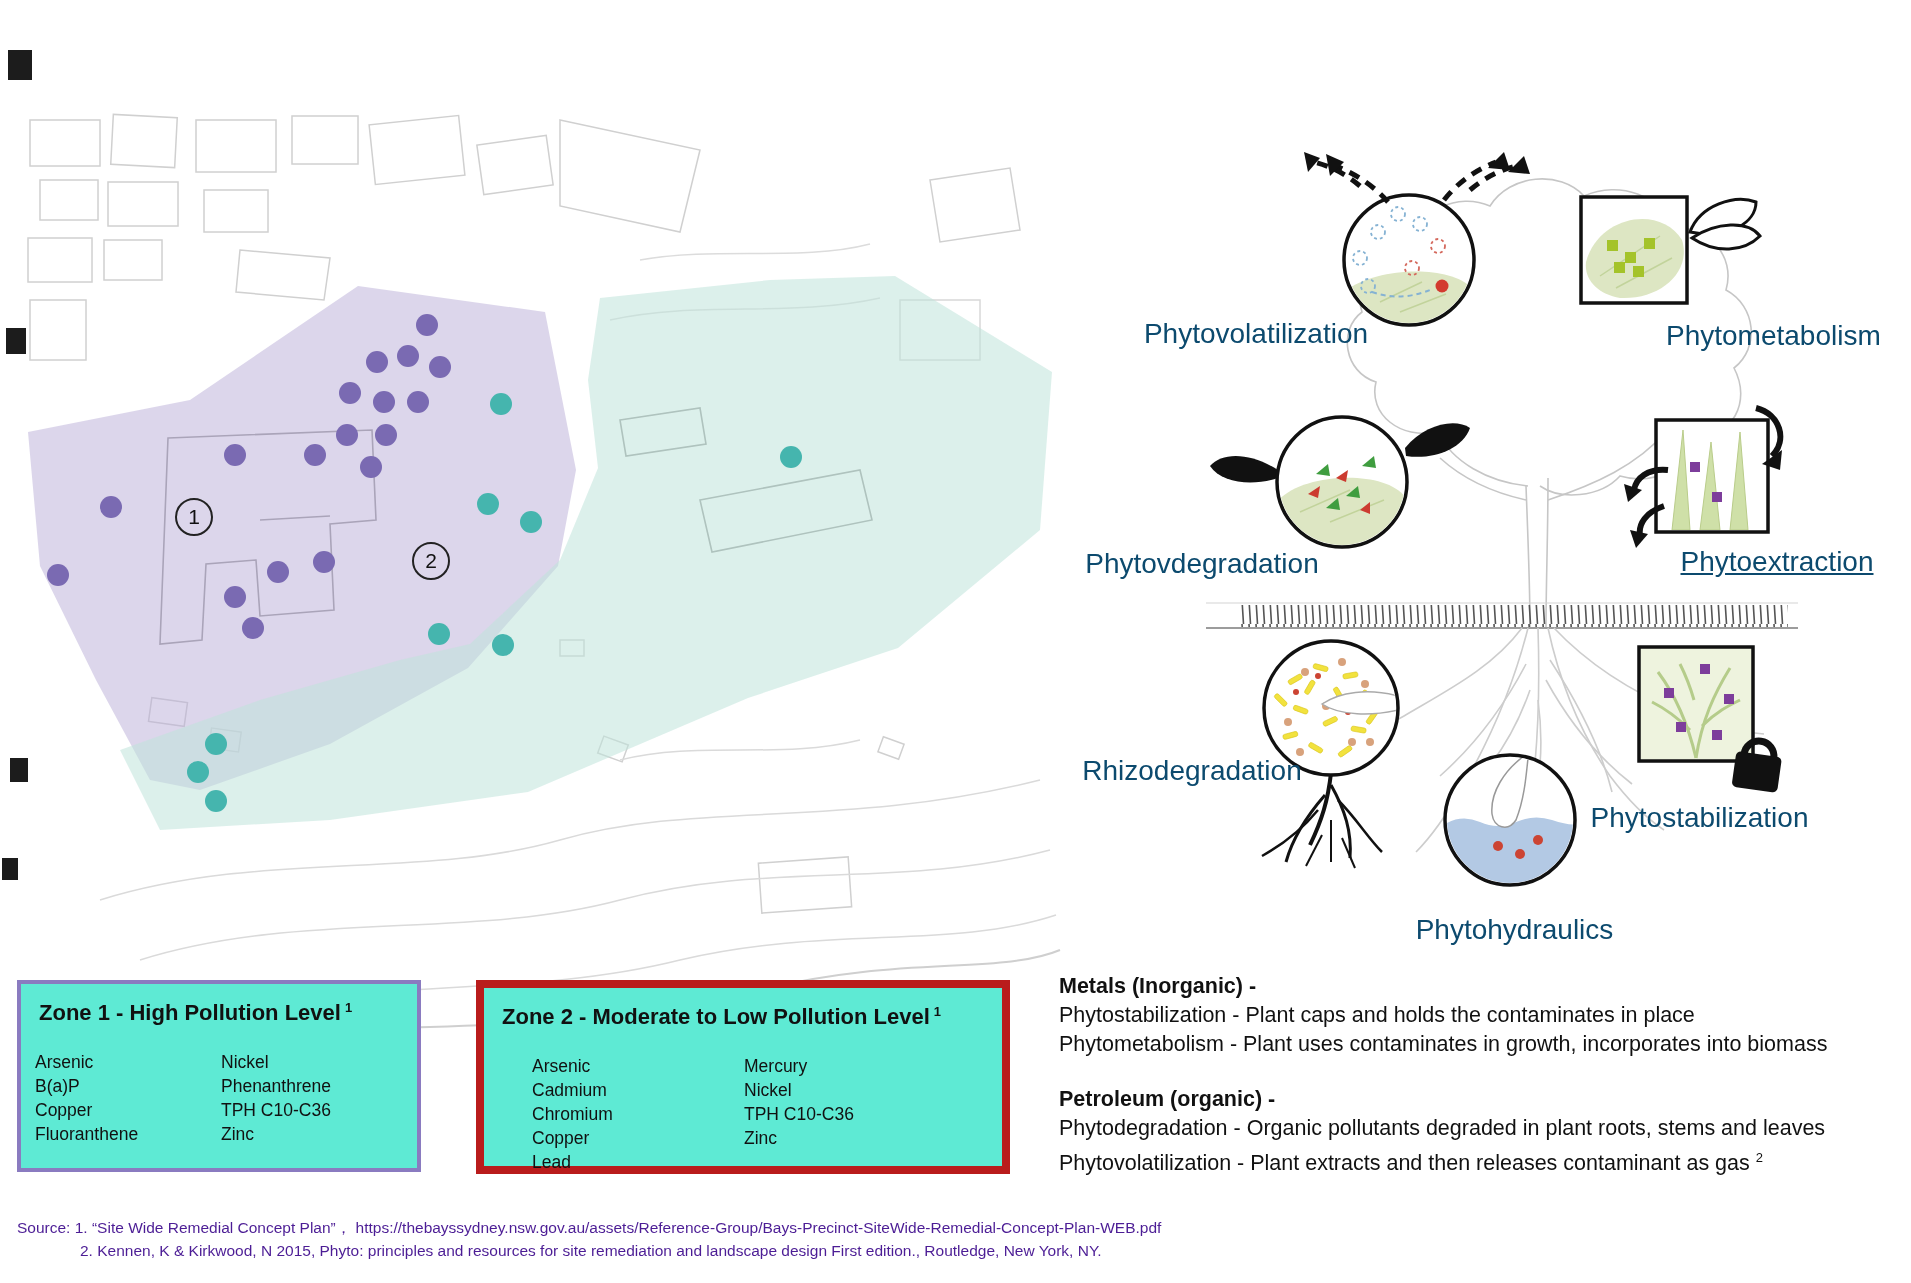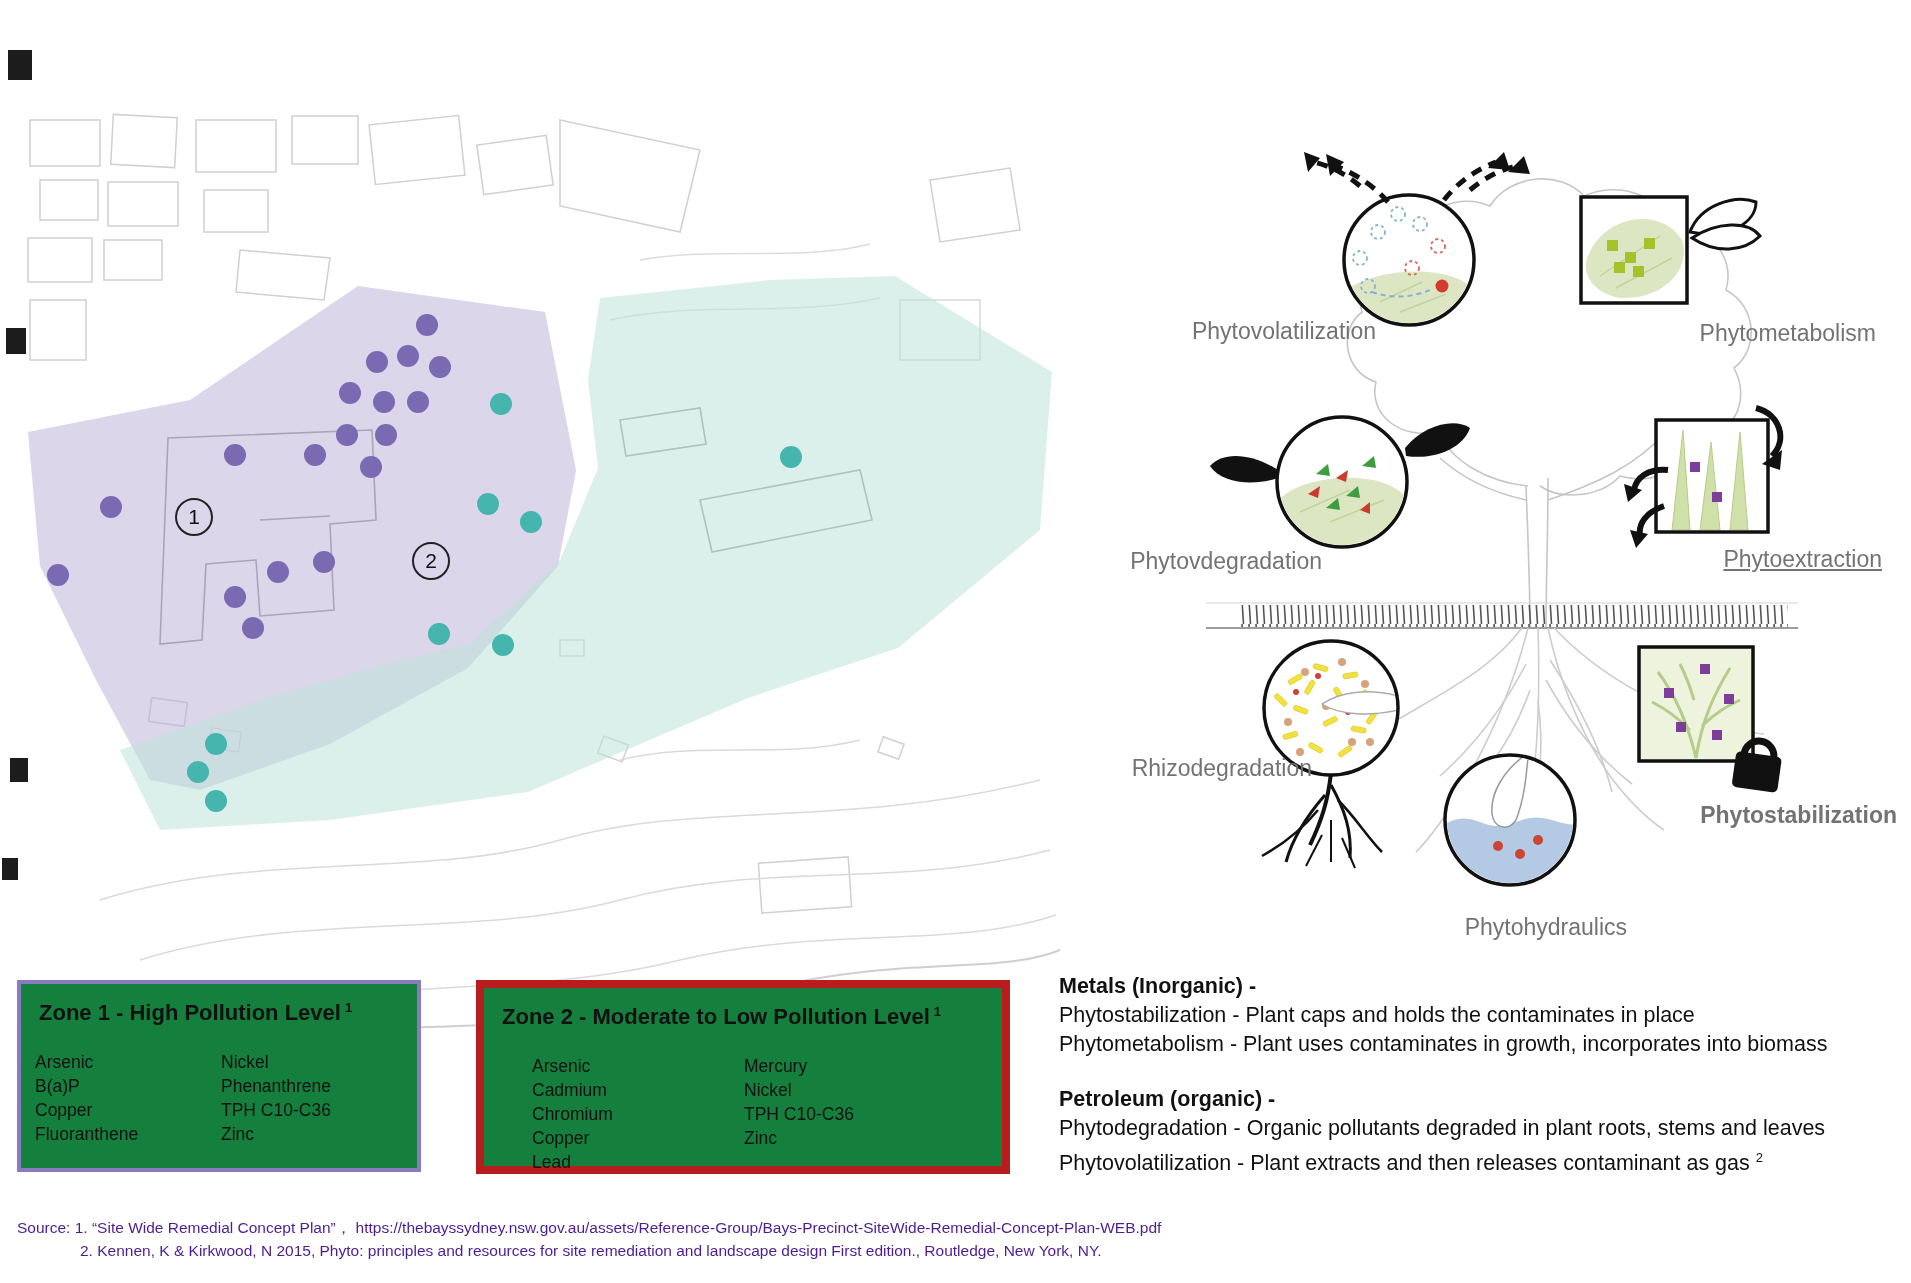--- a/index.html
+++ b/index.html
@@ -1,24 +1,24 @@
 <!DOCTYPE html>
 <html><head>
 <meta charset="utf-8">
 <style>
   html,body{margin:0;padding:0;background:#fff;}
   .page{position:relative;width:1911px;height:1283px;overflow:hidden;background:#fff;
         font-family:"Liberation Sans","DejaVu Sans",sans-serif;color:#111;}
   .layer{position:absolute;left:0;top:0;z-index:0;}
   .title{position:absolute;left:1098px;top:28px;width:530px;margin:0;z-index:2;
          text-align:center;font-size:30px;font-weight:700;letter-spacing:.2px;}
-  .mech-label{position:absolute;z-index:2;font-size:23px;text-align:right;color:#737373;}
+  .mech-label{position:absolute;z-index:2;font-size:28px;text-align:center;color:#0c4a6e;}
   .zone-marker{position:absolute;z-index:2;width:34px;height:34px;border:2.5px solid #222;
          border-radius:50%;text-align:center;line-height:34px;font-size:21px;background:transparent;}
-  .zone-box{position:absolute;z-index:2;background:#15803d;box-sizing:border-box;}
+  .zone-box{position:absolute;z-index:2;background:#5eead4;box-sizing:border-box;}
   .zone-box .zone-title{font-size:22px;font-weight:700;margin:16px 0 0 18px;}
   .zone-title sup{font-size:13px;margin-left:4px;}
   .zone-cols{position:relative;margin-top:24px;}
   .zone-col{list-style:none;margin:0;padding:0;position:absolute;top:0;font-size:17.5px;line-height:24px;}
   .zone1{left:17px;top:980px;width:404px;height:192px;border:4px solid #8a7bc0;}
   .zone1 .col1{left:14px;}  .zone1 .col2{left:200px;}
   .zone2{left:476px;top:980px;width:534px;height:194px;border:8px solid #b91c1c;}
   .zone2 .col1{left:48px;}  .zone2 .col2{left:260px;}
   .notes{position:absolute;left:1059px;top:972px;width:868px;z-index:2;font-size:21.5px;line-height:29px;}
   .notes p{margin:0;}
@@ -346,21 +346,21 @@
 
 
 <div class="zone-marker" style="left:175px;top:498px;">1</div>
 <div class="zone-marker" style="left:412px;top:542px;">2</div>
 
 <div class="mech-label" style="left:1136px;top:318px;width:240px;">Phytovolatilization</div>
 <div class="mech-label" style="left:1666px;top:320px;width:210px;">Phytometabolism</div>
 <div class="mech-label" style="left:1082px;top:548px;width:240px;">Phytovdegradation</div>
 <div class="mech-label" style="left:1672px;top:546px;width:210px;text-decoration:underline;">Phytoextraction</div>
 <div class="mech-label" style="left:1072px;top:755px;width:240px;">Rhizodegradation</div>
-<div class="mech-label" style="left:1672px;top:802px;width:225px;font-weight:bold;">Phytostabilization</div>
+<div class="mech-label" style="left:1587px;top:802px;width:225px;">Phytostabilization</div>
 <div class="mech-label" style="left:1402px;top:914px;width:225px;">Phytohydraulics</div>
 
 <div class="zone-box zone1">
   <div class="zone-title"><span>Zone 1 - High Pollution Level</span><sup>1</sup></div>
   <div class="zone-cols">
     <ul class="zone-col col1">
       <li>Arsenic</li>
       <li>B(a)P</li>
       <li>Copper</li>
       <li>Fluoranthene</li>

